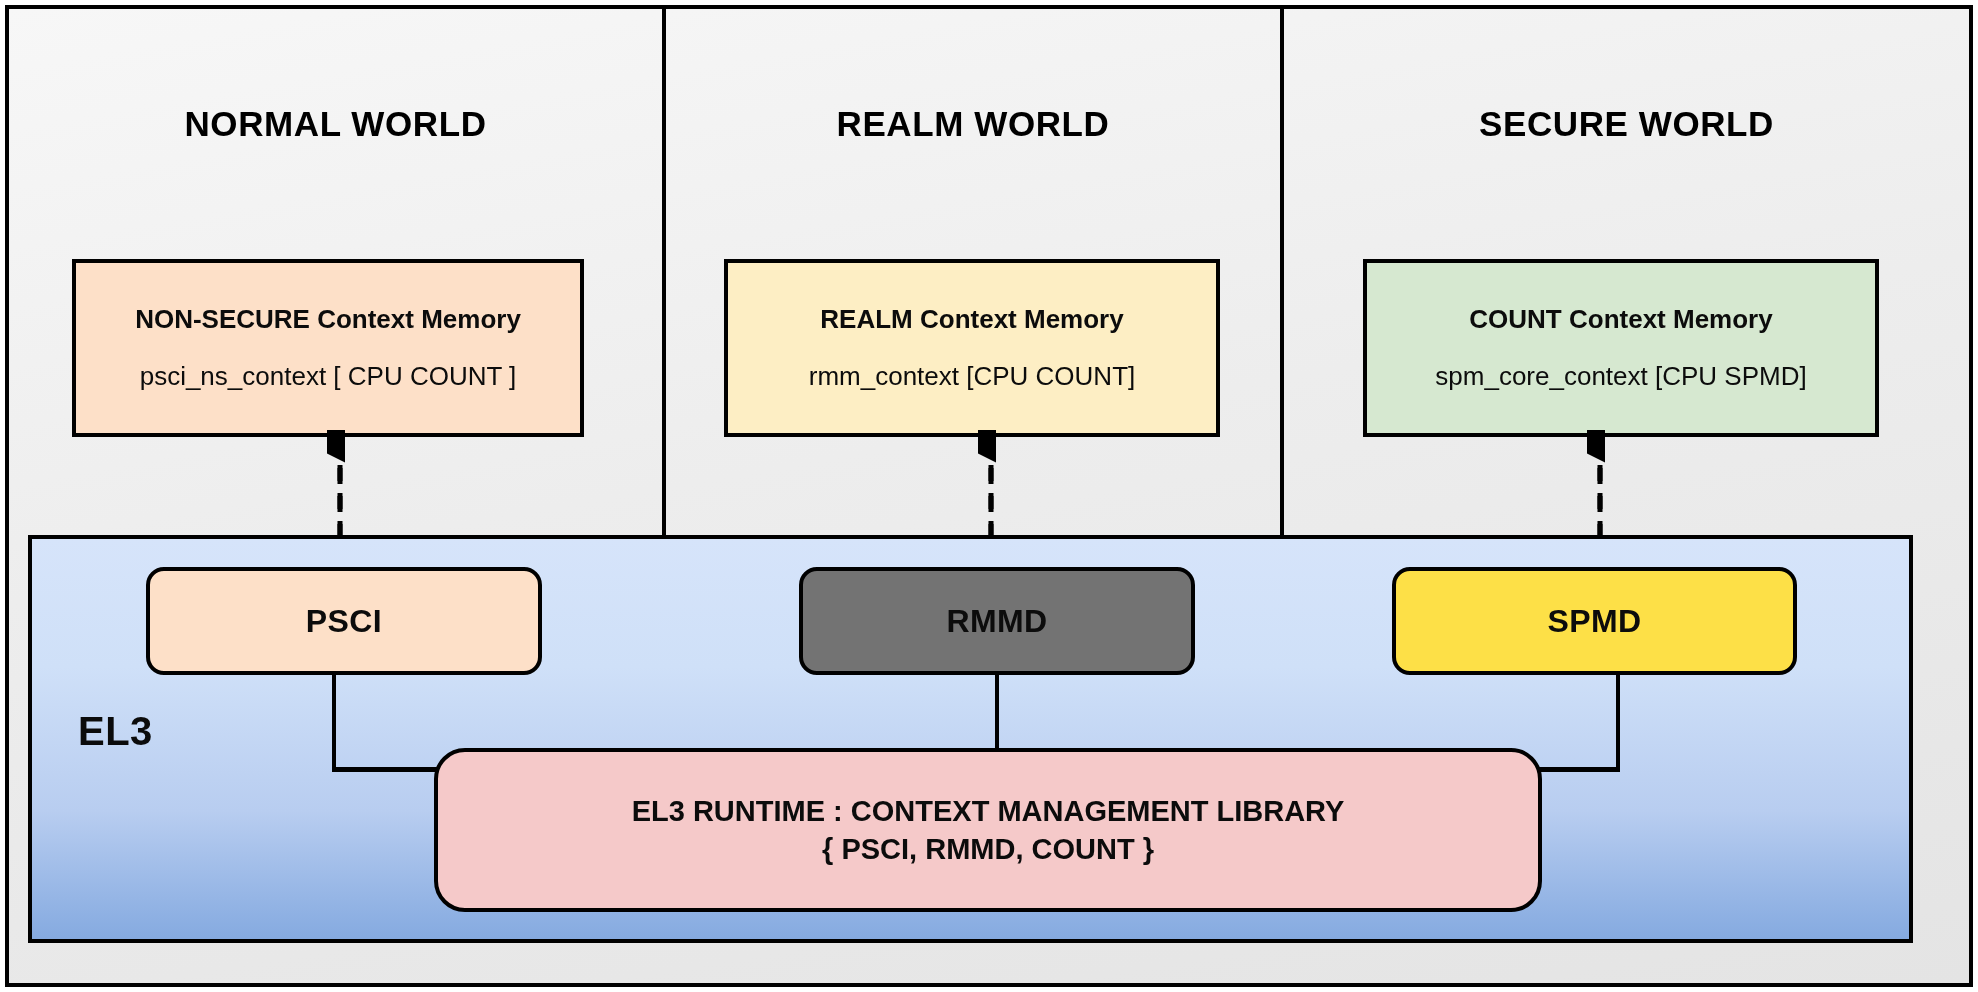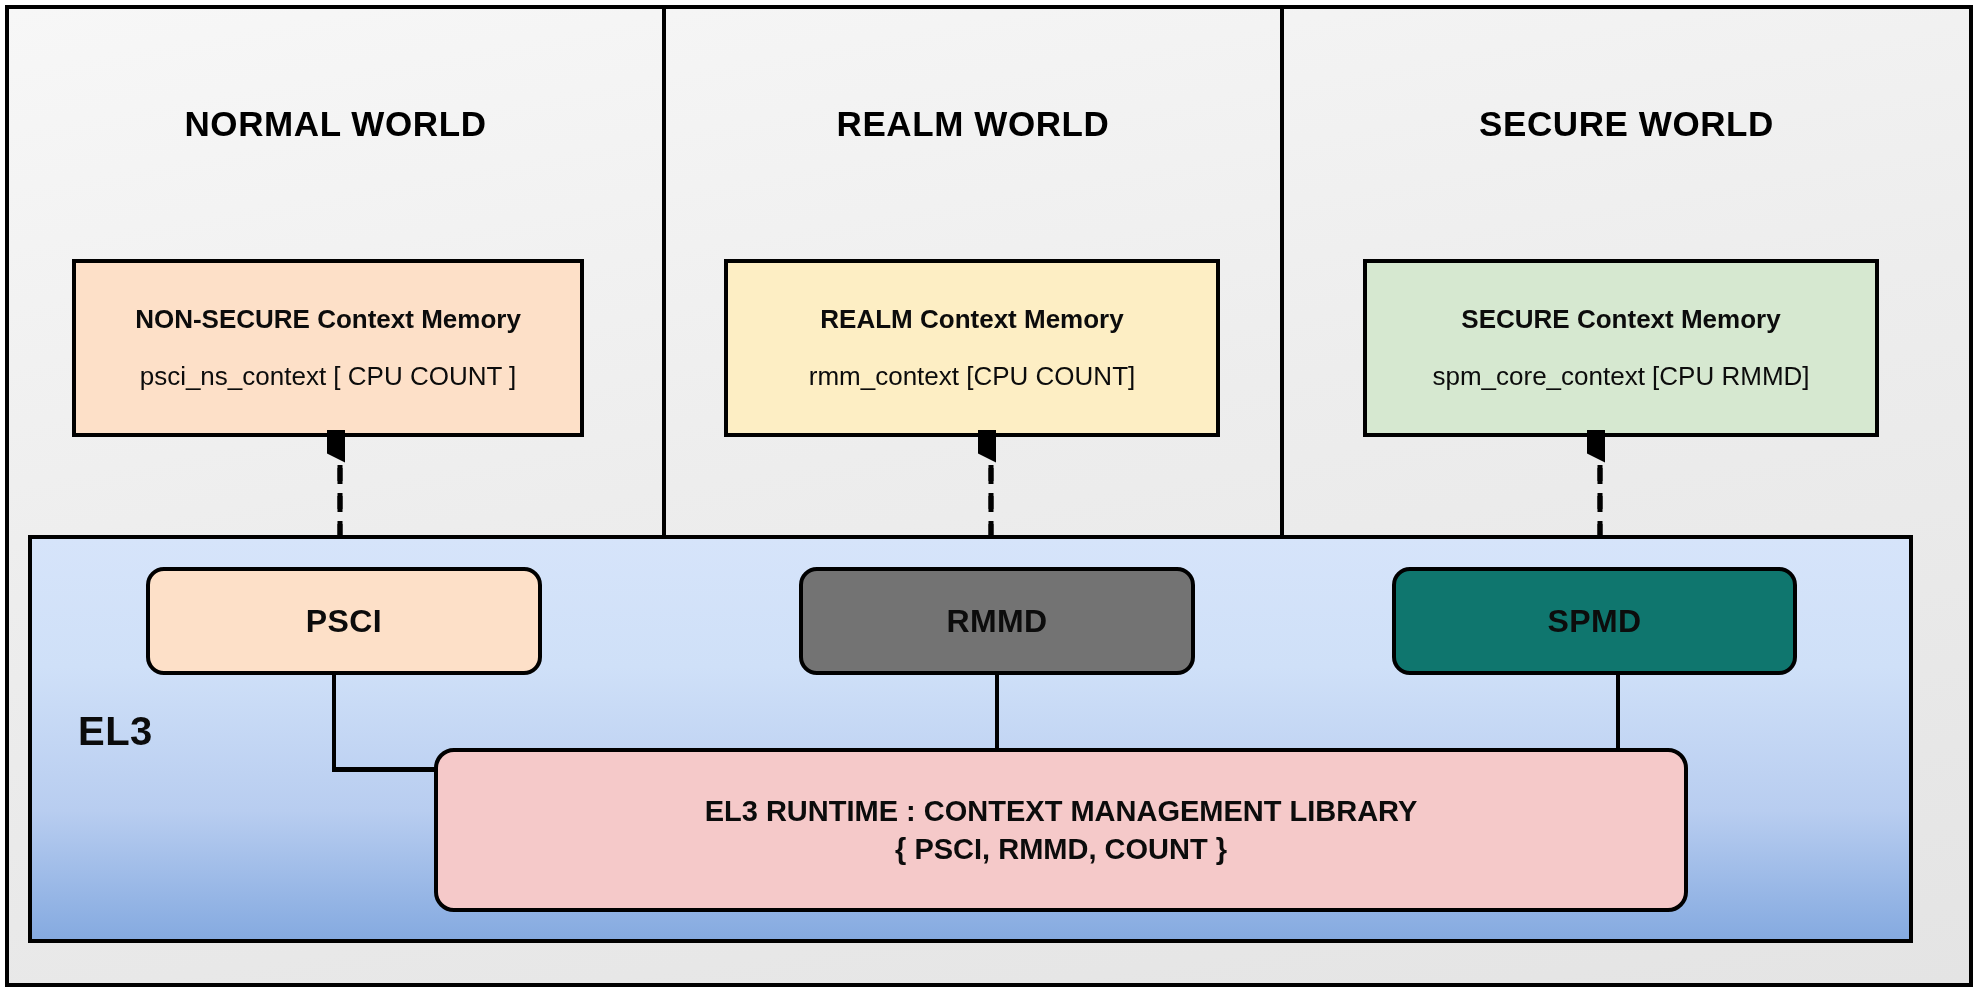--- a/index.html
+++ b/index.html
@@ -197,22 +197,22 @@
     <div class="ctx-title">NON-SECURE Context Memory</div>
     <div class="ctx-sub">psci_ns_context  [ CPU COUNT ]</div>
   </div>
 
   <div class="ctx-box" style="left:724px; top:259px; width:496px; height:178px; background:#fdeec4;">
     <div class="ctx-title">REALM Context Memory</div>
     <div class="ctx-sub">rmm_context [CPU COUNT]</div>
   </div>
 
   <div class="ctx-box" style="left:1363px; top:259px; width:516px; height:178px; background:#d6e8d0;">
-    <div class="ctx-title">SECURE Context Memory</div>
-    <div class="ctx-sub">spm_core_context  [CPU RMMD]</div>
+    <div class="ctx-title">COUNT Context Memory</div>
+    <div class="ctx-sub">spm_core_context  [CPU SPMD]</div>
   </div>
 
   <svg class="dash-arrow" style="left:327px; top:430px;" width="26" height="145" viewBox="0 0 26 145">
     <defs>
       <marker id="ah-up-1" markerWidth="9" markerHeight="9" refX="4.5" refY="8" orient="auto" markerUnits="strokeWidth">
         <path d="M4.5,0 L9,9 L0,9 Z" fill="#000000"></path>
       </marker>
       <marker id="ah-dn-1" markerWidth="9" markerHeight="9" refX="4.5" refY="8" orient="auto" markerUnits="strokeWidth">
         <path d="M4.5,0 L9,9 L0,9 Z" fill="#000000"></path>
       </marker>
@@ -252,31 +252,31 @@
   </div>
 
   <div class="disp-box" style="left:146px; top:567px; width:396px; height:108px; background:#fde0c8;">
     <span>PSCI</span>
   </div>
 
   <div class="disp-box" style="left:799px; top:567px; width:396px; height:108px; background:#737373;">
     <span>RMMD</span>
   </div>
 
-  <div class="disp-box" style="left:1392px; top:567px; width:405px; height:108px; background:#0f766e;">
+  <div class="disp-box" style="left:1392px; top:567px; width:405px; height:108px; background:#fde047;">
     <span>SPMD</span>
   </div>
 
   <div class="conn-v" style="left:332px; top:675px; height:96px;"></div>
 
   <div class="conn-v" style="left:1616px; top:675px; height:96px;"></div>
 
   <div class="conn-h" style="left:332px; top:767px; width:1288px;"></div>
 
   <div class="conn-v" style="left:995px; top:675px; height:78px;"></div>
   <div class="conn-v" style="left:995px; top:767px; height:84px;"></div>
 
-  <div class="runtime-box" style="left:434px; top:748px; width:1254px; height:164px; background:#f5c9c9;">
+  <div class="runtime-box" style="left:434px; top:748px; width:1108px; height:164px; background:#f5c9c9;border-radius:31px;">
     <div class="runtime-line">EL3 RUNTIME : CONTEXT MANAGEMENT LIBRARY</div>
     <div class="runtime-line">{ PSCI, RMMD, COUNT }</div>
   </div>
 
 </div>
 
 </body></html>

